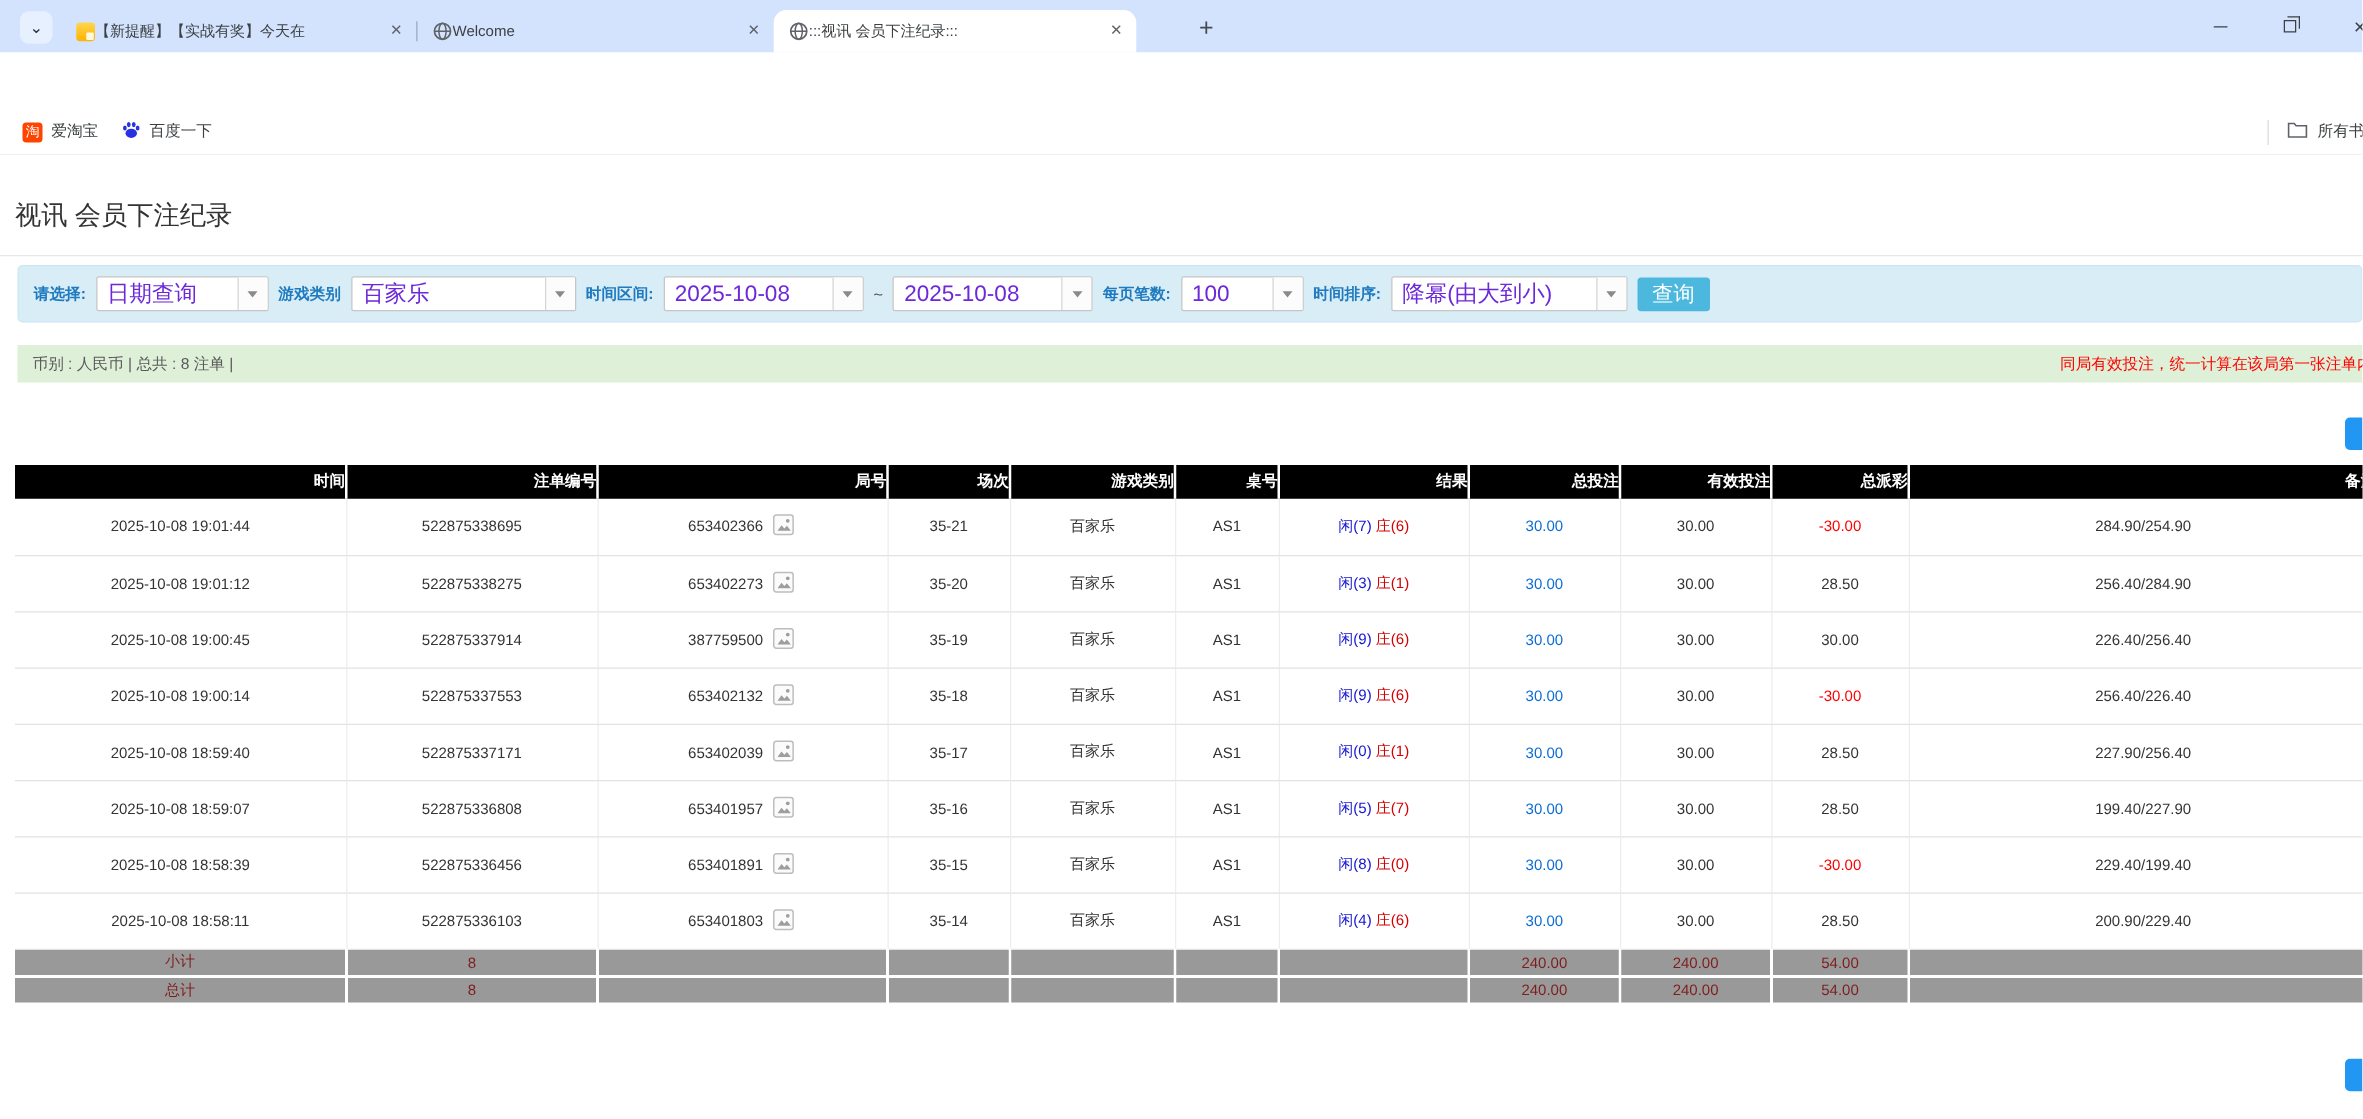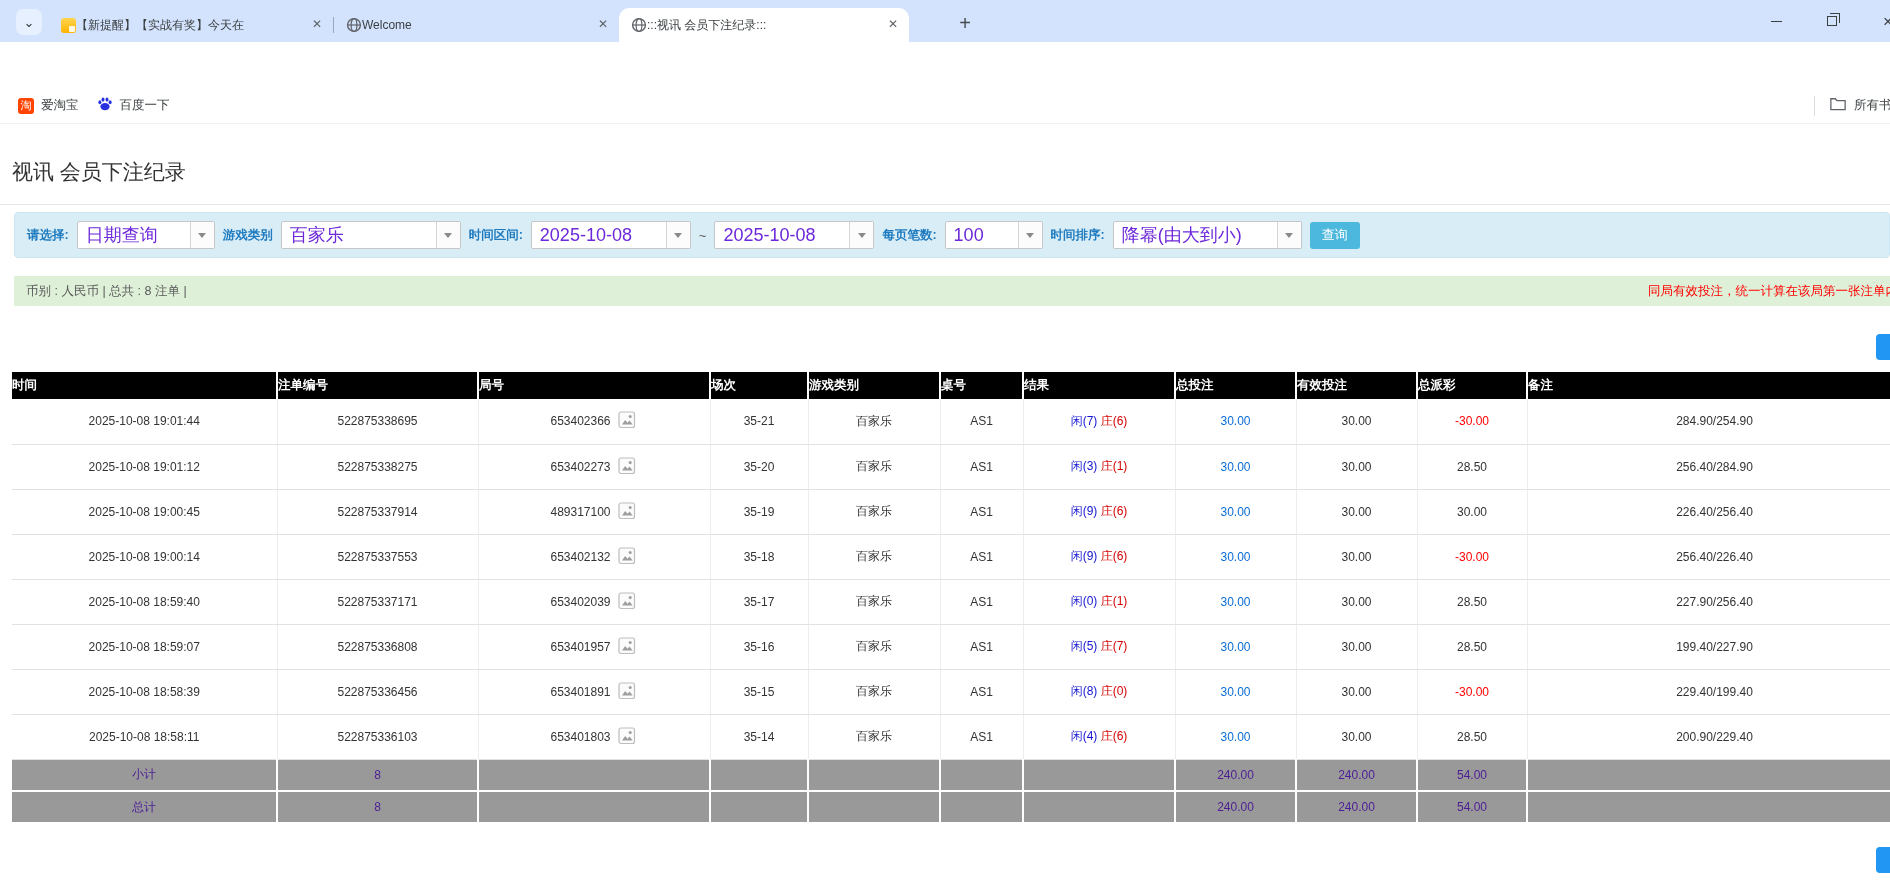--- a/index.html
+++ b/index.html
@@ -65,38 +65,38 @@
     border:1px solid #cbe6f2; border-radius:4px; display:flex; align-items:center; gap:8px; padding:0 12px; }
   .f-label { font-size:12.5px; font-weight:bold; color:#1f7bbf; white-space:nowrap; }
   .tilde { font-size:13px; color:#555; }
   .select { height:28px; background:#fff; border:1px solid #c6c6c6; border-radius:2px; display:flex;
     align-items:stretch; cursor:pointer; }
   .select-value { flex:1; display:flex; align-items:center; padding:0 8px; font-size:18px; color:#6d28d9; white-space:nowrap; overflow:hidden; }
   .select-btn { width:24px; border-left:1px solid #d5d5d5; background:#fcfcfc; display:flex; align-items:center; justify-content:center; }
   .caret { width:0; height:0; border-left:4px solid transparent; border-right:4px solid transparent; border-top:5px solid #8a8a8a; }
   .w1{width:138px}.w2{width:180px}.w3{width:160px}.w4{width:160px}.w5{width:98px}.w6{width:189px}
   .search-btn { height:27px; padding:0 12px; background:#4cb8dd; color:#fff; border:none; border-radius:3px;
-    font-size:13px; cursor:pointer; font-family:inherit; }
+    font-size:17px; cursor:pointer; font-family:inherit; }
 
   .summary-bar { position:absolute; left:14px; top:152px; width:1876px; height:30px; background:#dff0d8;
     display:flex; align-items:center; padding-left:12px; }
   .summary-left { font-size:12.5px; color:#5a5a5a; }
   .summary-right { margin-left:auto; margin-right:-8px; font-size:12.5px; color:#ff0000; white-space:nowrap; }
 
   .float-tab { position:absolute; right:0; width:14px; height:26px; background:#2196f3; border-radius:4px 0 0 4px; cursor:pointer; }
   .float-tab.top { top:210px; }
   .float-tab.bottom { top:723px; }
 
   table.records { position:absolute; left:12px; top:248px; width:1890px; table-layout:fixed;
     border-collapse:collapse; font-size:12px; color:#333; }
-  table.records th { background:#000; color:#fff; font-weight:bold; height:27px; text-align:left;
+  table.records th { background:#000; color:#fff; font-weight:bold; height:27px; text-align:right;
     border-right:2px solid #fff; font-size:12.5px; }
   table.records td { height:45px; text-align:center; background:#fff; border-right:1px solid #ededed;
     border-bottom:1px solid #e2e2e2; overflow:hidden; white-space:nowrap; }
-  tr.footer-row td { background:#999; color:#4c1d95; height:32px; border-right:2px solid #fff; border-bottom:2px solid #fff;margin-top:13px; }
+  tr.footer-row td { background:#999; color:#7f1d1d; height:22px; border-right:2px solid #fff; border-bottom:2px solid #fff;margin-top:13px; }
   .link-blue { color:#0b6cd4; cursor:pointer; }
   .res-player { color:#1414d2; }
   .res-banker { color:#d40000; }
   td.neg { color:#ff0000; }
   .replay-icon { display:inline-block; vertical-align:middle; margin-left:6px; cursor:pointer; }
   .round-num { vertical-align:middle; }
 
   .icon-gray { fill:#8a8f94; }
   .icon-dark { fill:#5f6368; }
 </style>
@@ -342,21 +342,21 @@
           <td>AS1</td>
           <td><span class="res-player">闲(3)</span> <span class="res-banker">庄(1)</span></td>
           <td class="link-blue">30.00</td>
           <td>30.00</td>
           <td>28.50</td>
           <td>256.40/284.90</td>
         </tr>
         <tr>
           <td>2025-10-08 19:00:45</td>
           <td>522875337914</td>
-          <td><span class="round-num">489317100</span><span class="replay-icon"><svg width="21" height="21" viewBox="0 0 21 21">
+          <td><span class="round-num">387759500</span><span class="replay-icon"><svg width="21" height="21" viewBox="0 0 21 21">
                 <rect x="2" y="3" width="15.5" height="15.5" rx="2" fill="#fbfbfb" stroke="#bdbdbd" stroke-width="1.2"></rect>
                 <circle cx="13.2" cy="7.6" r="1.5" fill="#9e9e9e"></circle>
                 <path d="M5 15.5l3.2-4.4 2.3 2.7 2-2.2 3.2 3.9z" fill="#9e9e9e"></path>
               </svg></span></td>
           <td>35-19</td>
           <td>百家乐</td>
           <td>AS1</td>
           <td><span class="res-player">闲(9)</span> <span class="res-banker">庄(6)</span></td>
           <td class="link-blue">30.00</td>
           <td>30.00</td>

